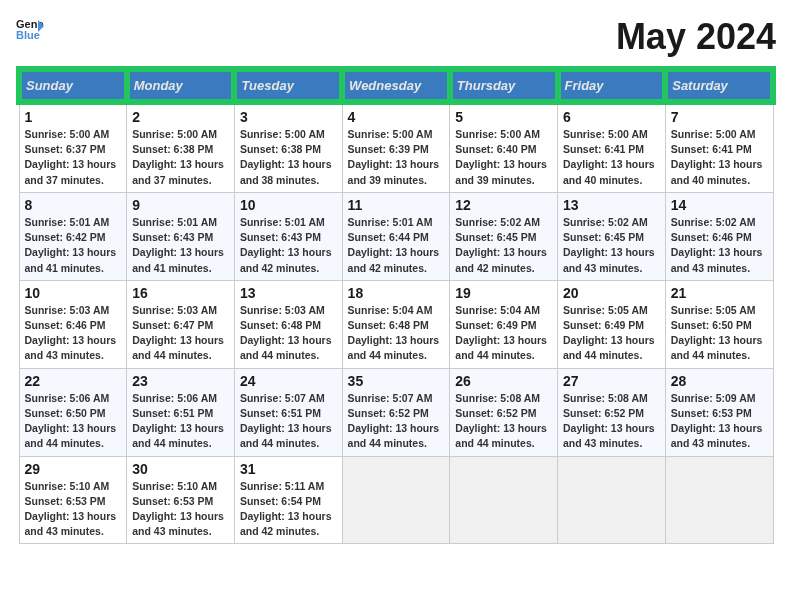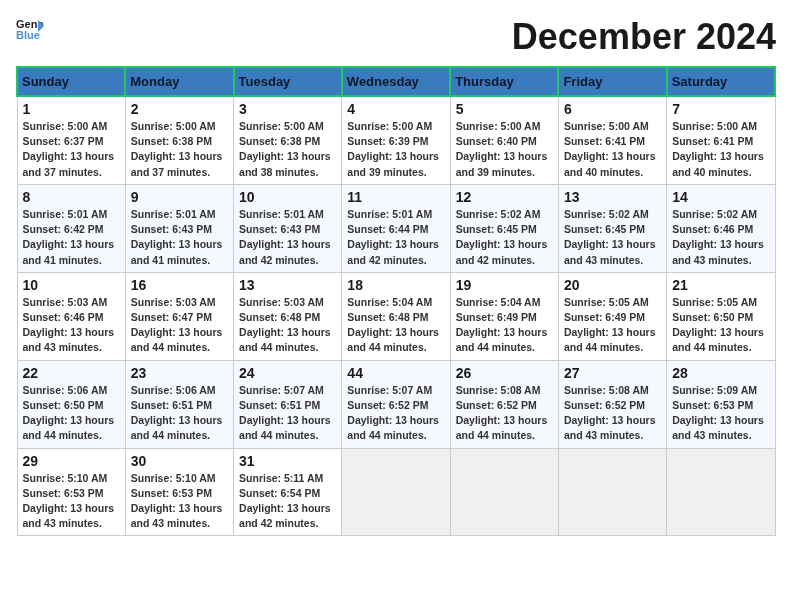--- a/index.html
+++ b/index.html
@@ -37,26 +37,27 @@
       font-size: 14px;
       color: #444;
     }
     table {
       width: 100%;
       border-collapse: collapse;
       font-size: 11px;
     }
     thead tr th {
       background-color: #3a7abf;
-      color: #0f172a;
+      color: #e5e5e5;
       padding: 6px 4px;
       text-align: left;
       font-size: 13px;
       font-weight: bold;
-      border: 2px solid #22c55e;
+      border: 6px solid #22c55e;
+      font-style: italic;
     }
     tbody tr td {
       border: 1px solid #ccc;
       vertical-align: top;
       padding: 4px 5px;
       min-height: 70px;
       width: 14.28%;
       background: #fff;
     }
     tbody tr:nth-child(even) td {
@@ -84,21 +85,21 @@
 
 <div class="header">
   <div class="logo">
     <svg class="logo-icon" viewBox="0 0 28 24">
       <text x="0" y="12" font-size="11" font-weight="bold" fill="#1a1a1a">General</text>
       <text x="0" y="23" font-size="11" font-weight="bold" fill="#4a90d9">Blue</text>
       <polygon points="22,4 28,10 22,16" fill="#4a90d9"></polygon>
     </svg>
   </div>
   <div class="title-area">
-    <div class="month-title">December 2024</div>
+    <div class="month-title">May 2024</div>
   </div>
 </div>
 
 <table>
   <thead>
     <tr>
       <th>Sunday</th>
       <th>Monday</th>
       <th>Tuesday</th>
       <th>Wednesday</th>
@@ -301,21 +302,21 @@
   </td>
         <td>
     <span class="day-number">24</span>
     <div class="day-info">
       Sunrise: 5:07 AM<br>
       Sunset: 6:51 PM<br>
       Daylight: 13 hours and 44 minutes.
     </div>
   </td>
         <td>
-    <span class="day-number">44</span>
+    <span class="day-number">35</span>
     <div class="day-info">
       Sunrise: 5:07 AM<br>
       Sunset: 6:52 PM<br>
       Daylight: 13 hours and 44 minutes.
     </div>
   </td>
         <td>
     <span class="day-number">26</span>
     <div class="day-info">
       Sunrise: 5:08 AM<br>

